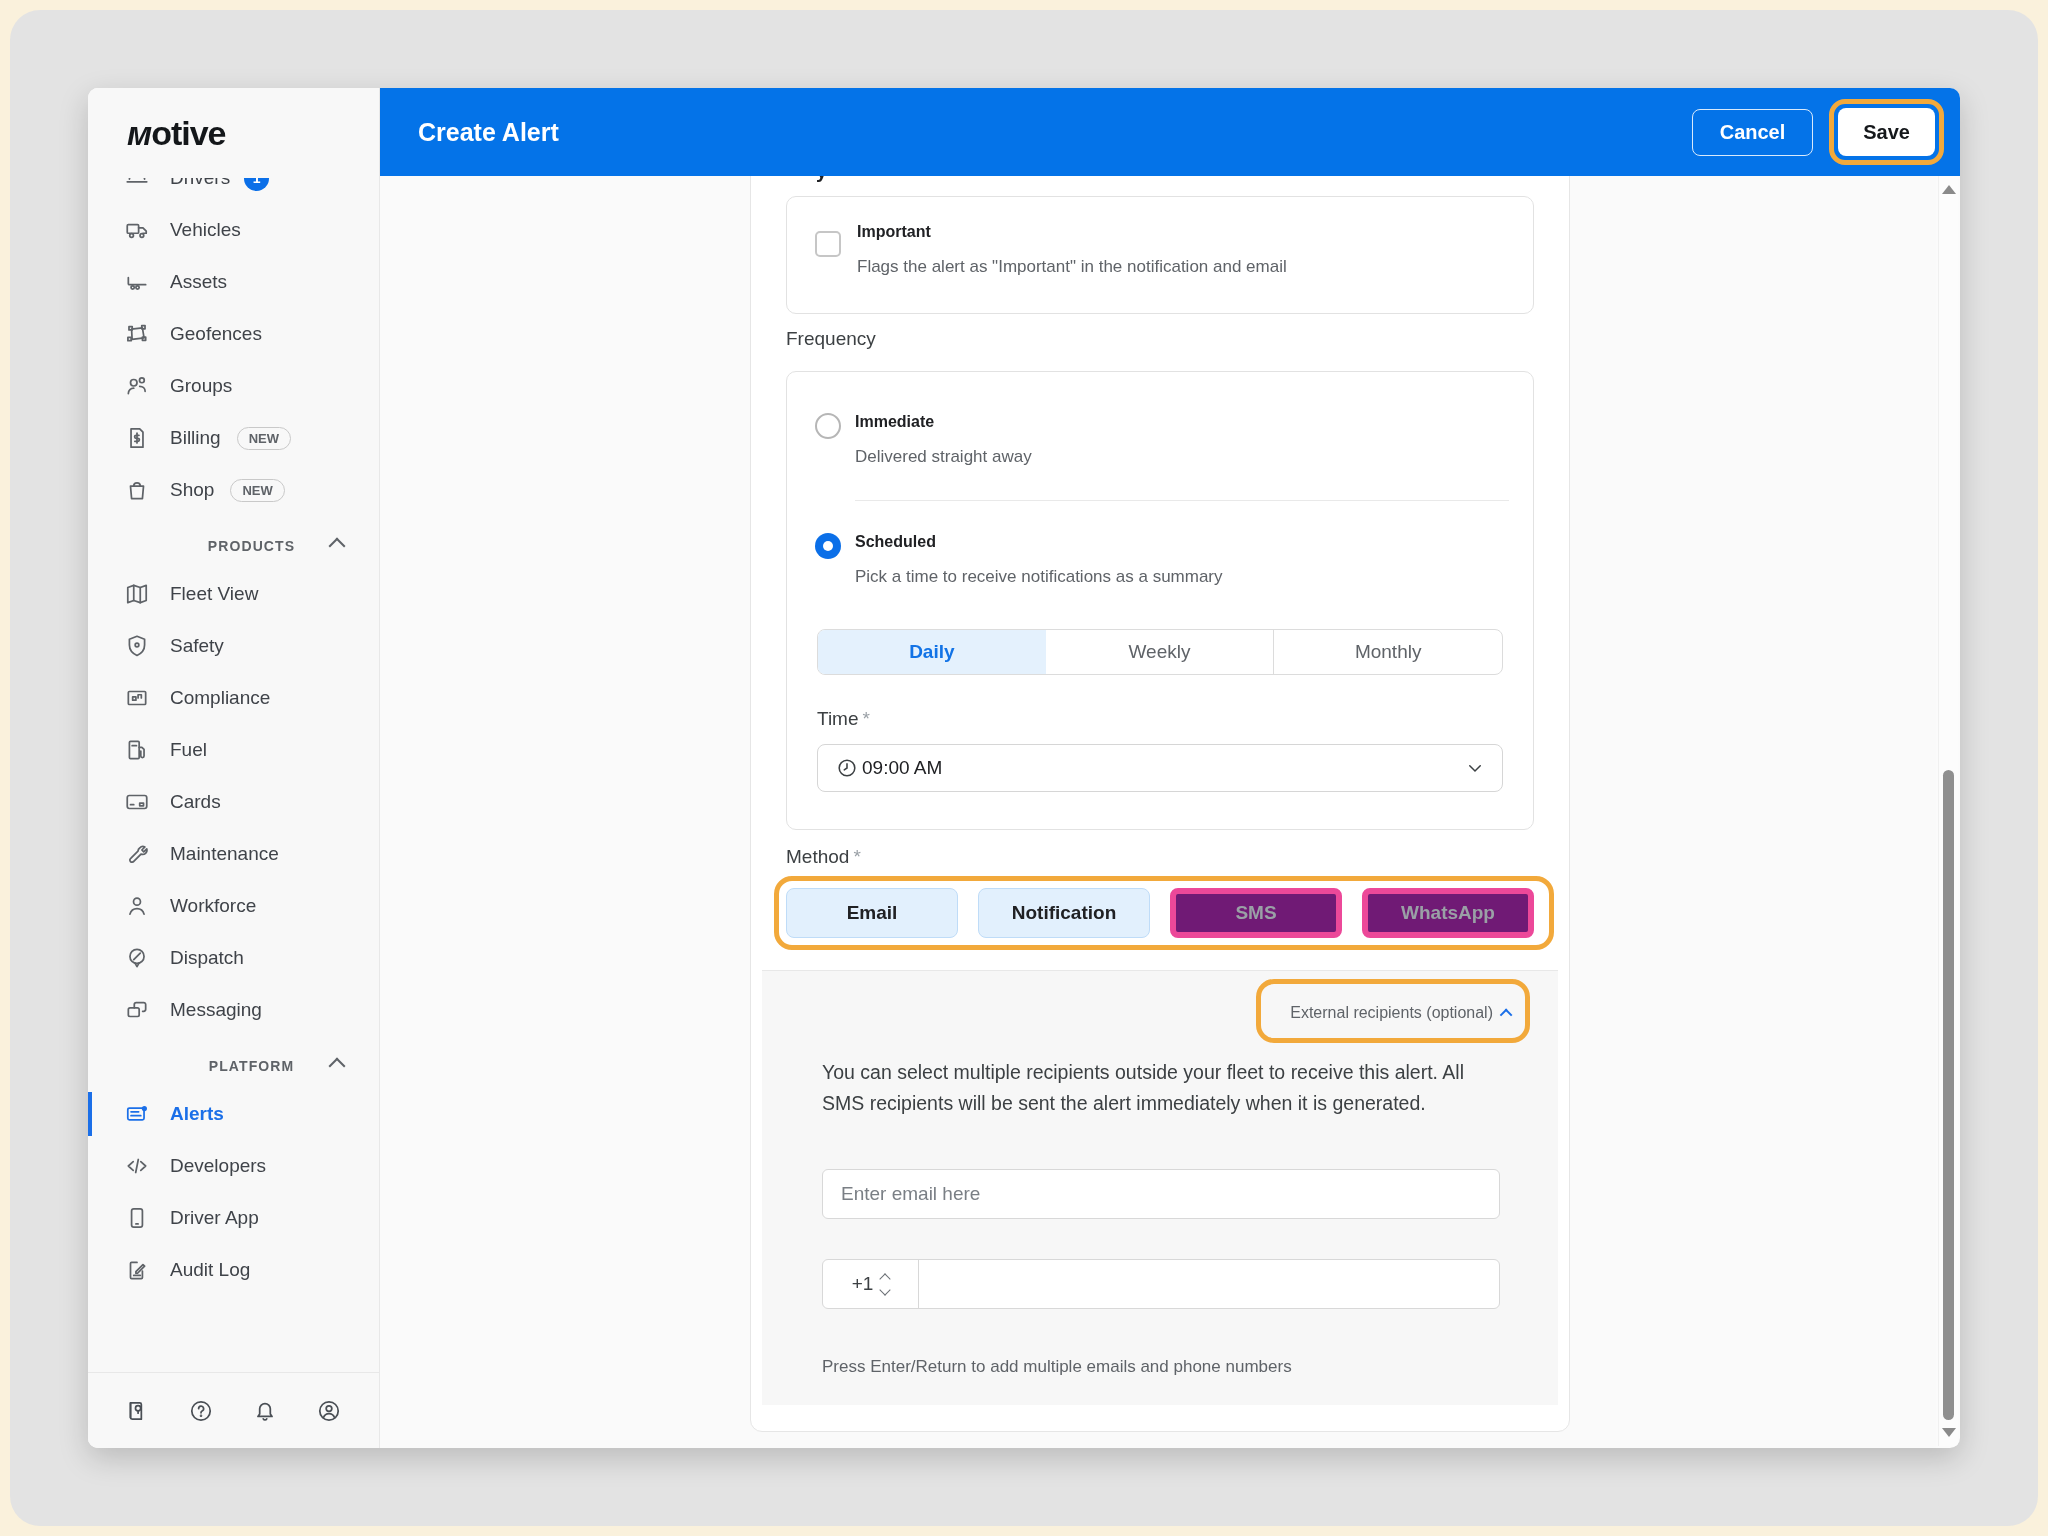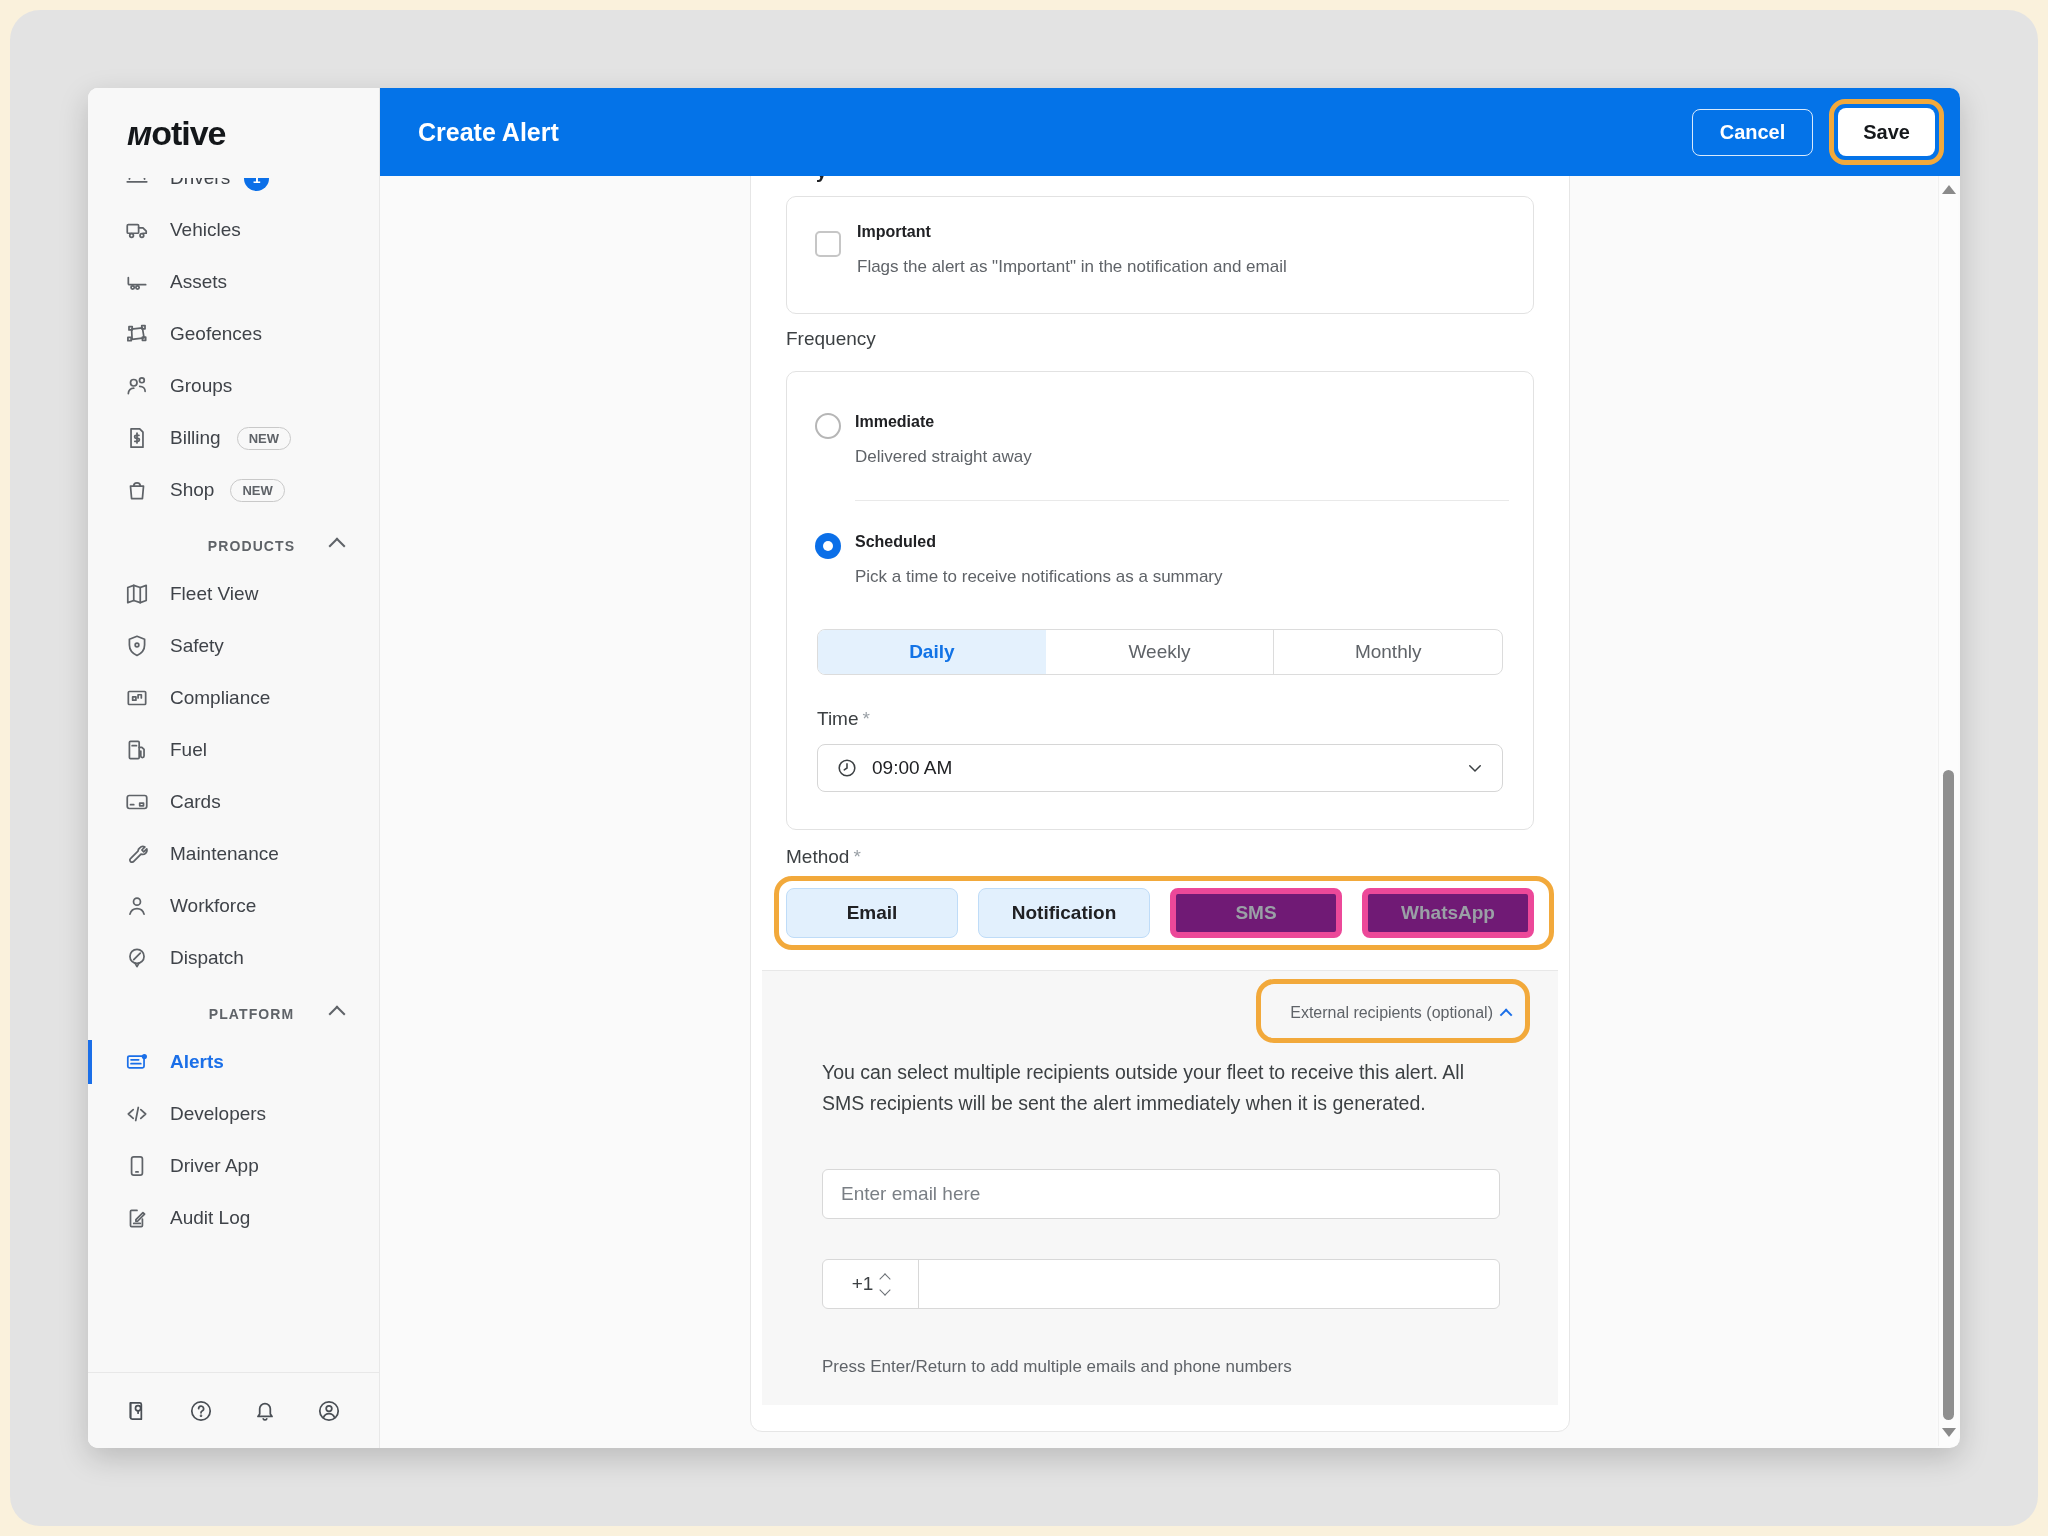--- a/index.html
+++ b/index.html
@@ -50,21 +50,21 @@
   .req{color:#9AA0A6;margin-left:4px;}
   .radio{position:absolute;width:26px;height:26px;border-radius:50%;border:2px solid #B6B6B6;background:#fff;cursor:pointer;}
   .radio.sel{border:none;background:#0B6FE8;}
   .radio.sel::after{content:"";position:absolute;left:8px;top:8px;width:10px;height:10px;border-radius:50%;background:#fff;}
   .divider{position:absolute;height:1px;background:#E9E9E9;}
   .tabs{position:absolute;display:flex;border:1px solid #DCDCDC;border-radius:8px;overflow:hidden;background:#fff;height:46px;}
   .tab{flex:1;display:flex;align-items:center;justify-content:center;font-size:19px;color:#5F6368;cursor:pointer;}
   .tab.on{background:#E4F1FD;color:#1273E6;font-weight:600;}
   .tab.rdiv{border-left:1px solid #DCDCDC;}
   .select{position:absolute;height:48px;border:1px solid #D6D6D6;border-radius:8px;background:#fff;display:flex;align-items:center;padding:0 18px;cursor:pointer;}
-  .select .val{margin-left:14px;font-size:19px;color:#202124;}
+  .select .val{margin-left:4px;font-size:19px;color:#202124;}
   .select .chev{margin-left:auto;}
   .mbtn{width:172px;height:50px;border-radius:8px;display:flex;align-items:center;justify-content:center;font-size:19px;font-weight:600;cursor:pointer;}
   .mbtn.sel{background:#E2F0FD;border:1px solid #BFDCF8;color:#202124;}
   .mbtn.off{background:#701a75;border:6px solid #ec4899;color:#9AA0A6;}
   .ring{position:absolute;border:5px solid #F2A93B;border-radius:18px;pointer-events:none;}
   .panel{position:absolute;left:382px;top:794px;width:796px;height:435px;background:#F7F7F7;border-top:1px solid #E8E8E8;}
   .ext-toggle{position:absolute;right:46px;top:24px;height:36px;display:flex;align-items:center;cursor:pointer;}
   .ext-toggle .t{font-size:16px;color:#5F6368;}
   .ext-toggle .chev{margin-left:10px;width:9px;height:9px;border-left:2px solid #1B6FE8;border-top:2px solid #1B6FE8;transform:rotate(45deg) translateY(2px);}
   .para{position:absolute;left:60px;top:86px;width:660px;font-size:19.5px;line-height:31px;color:#3C4043;}
@@ -229,20 +229,27 @@
 
         <div class="nav-item">
           <span class="nav-ic"><svg viewBox="0 0 24 24">
                 <circle cx="12" cy="10.5" r="6.5"></circle>
                 <path d="M9 13.5l6-6"></path>
                 <path d="M10 16.5l2 3.5 2-3.5"></path>
               </svg></span>
           <span class="lbl">Dispatch</span>
         </div>
 
+        <div class="nav-item">
+          <span class="nav-ic"><svg viewBox="0 0 24 24">
+                <rect x="4" y="10" width="10" height="8" rx="1.6"></rect>
+                <path d="M9.5 10V7a1.8 1.8 0 0 1 1.8-1.8h6.9A1.8 1.8 0 0 1 20 7v4.4a1.8 1.8 0 0 1-1.8 1.8h-1"></path>
+              </svg></span>
+          <span class="lbl">Messaging</span>
+        </div>
 
         <div class="sec-head pad">
           <span class="t">PLATFORM</span>
           <span class="chev"></span>
         </div>
 
 
         <div class="nav-item active">
           <span class="nav-ic"><svg viewBox="0 0 24 24">
                 <rect x="3.5" y="6.5" width="15" height="11" rx="1.5"></rect>

